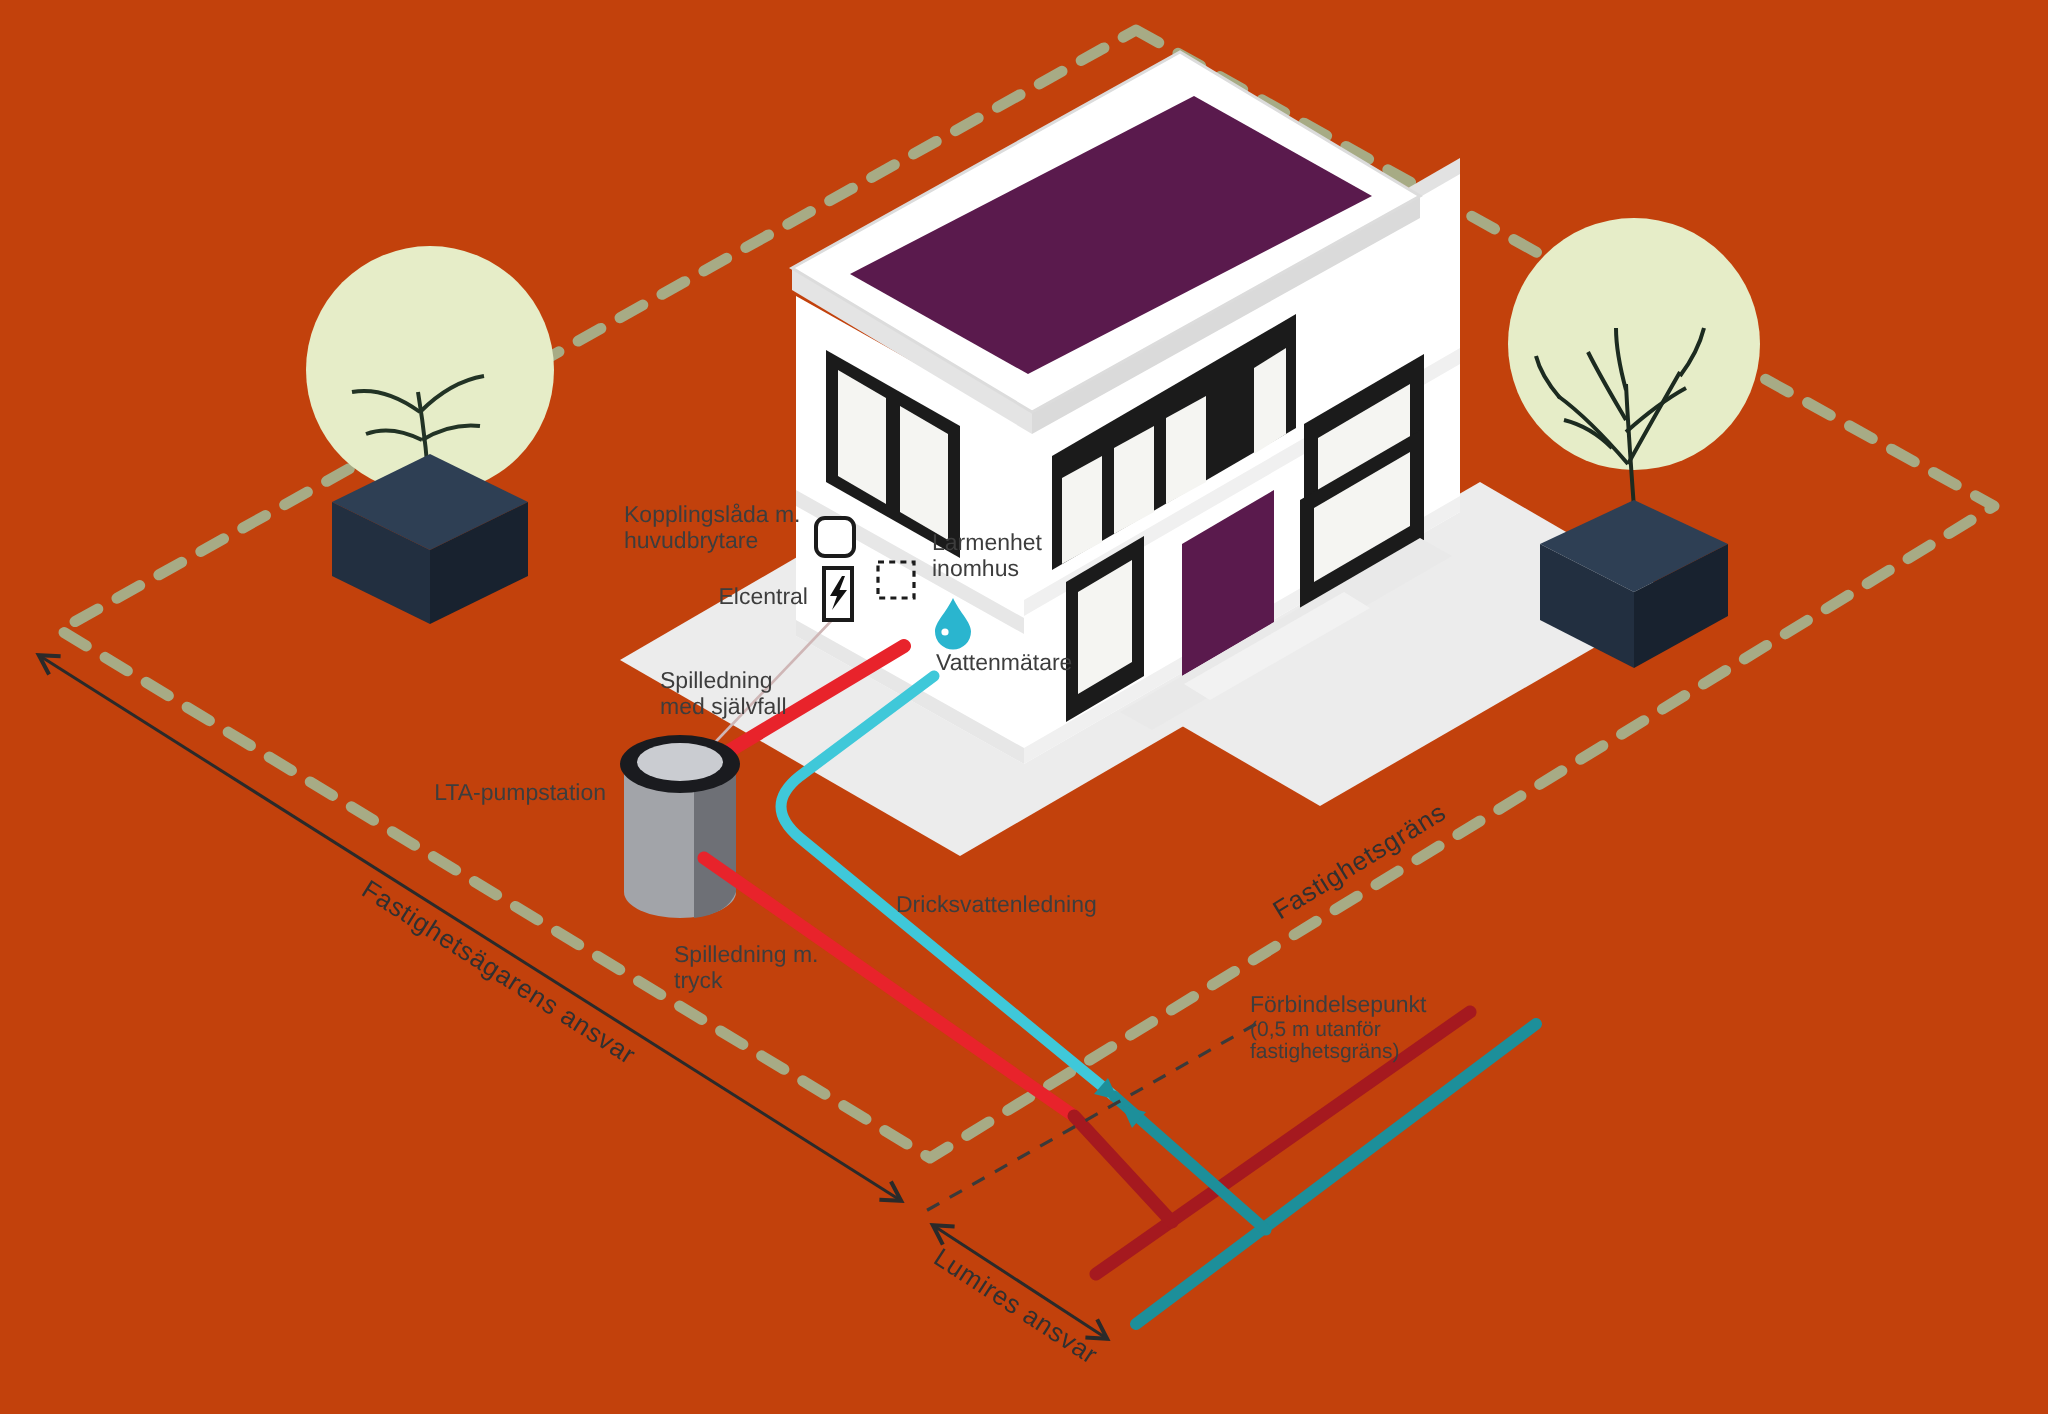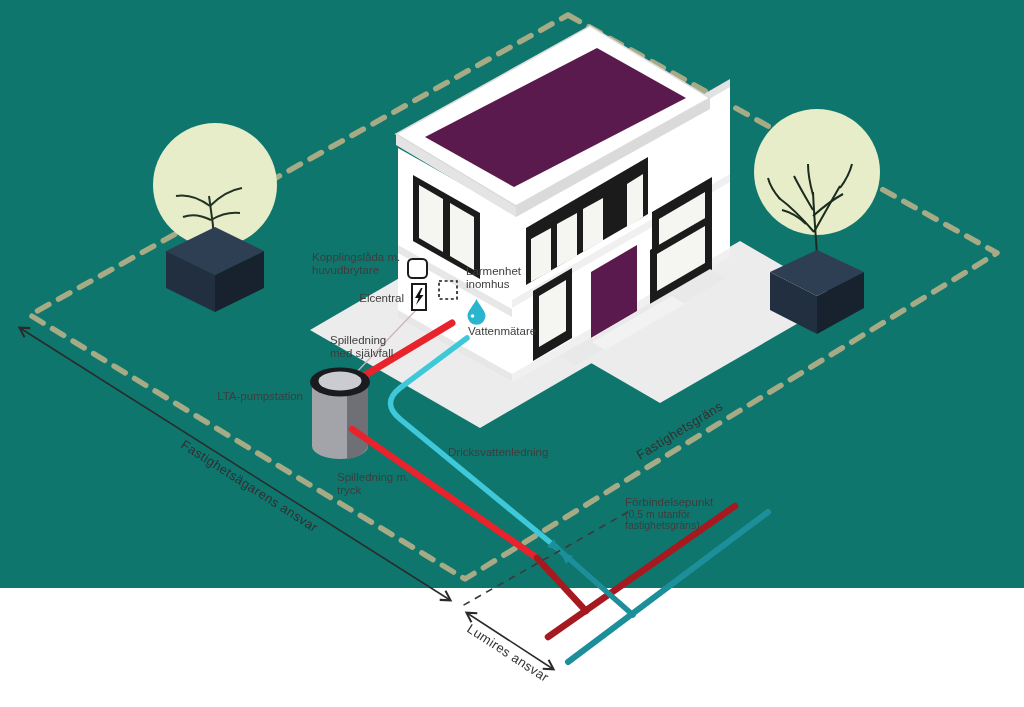--- a/index.html
+++ b/index.html
@@ -1,16 +1,16 @@
 <!DOCTYPE html>
 <html><head>
 <meta charset="utf-8">
 <style>
   html,body{margin:0;padding:0;background:#ffffff;width:1024px;height:707px;overflow:hidden;}
-  .stage{position:relative;width:1024px;height:588px;background:#0f766e;}
+  .stage{position:relative;width:1024px;height:707px;background:#c2410c;}
   svg{position:absolute;left:0;top:0;}
   text{font-family:"Liberation Sans","DejaVu Sans",sans-serif;fill:#3d3d3d;}
   .lbl{font-size:11.5px;}
   .lbl-sm{font-size:10.5px;}
   .lbl-rot{font-size:13px;letter-spacing:.4px;fill:#303030;}
 </style>
 </head>
 <body>
 
 <div class="stage">

